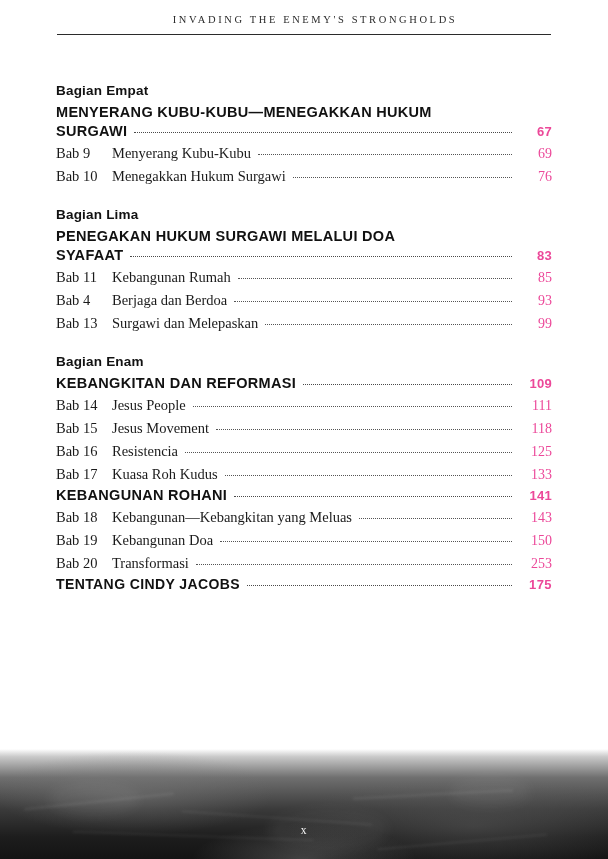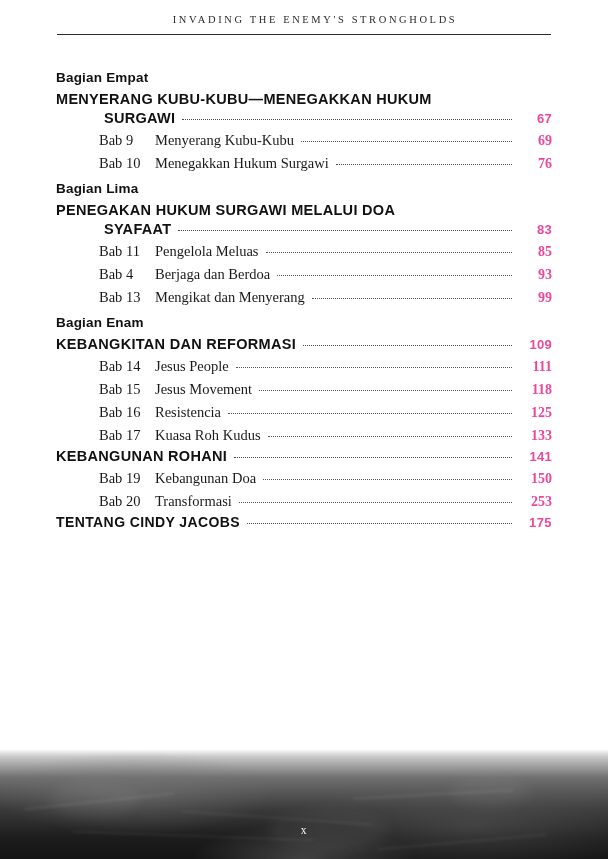--- a/index.html
+++ b/index.html
@@ -48,39 +48,38 @@
 
   .part-block {
     margin-bottom: 4px;
   }
   .part-label {
     font-family: "Liberation Sans", sans-serif;
     font-weight: bold;
     font-size: 13.5px;
     color: #111;
     letter-spacing: 0.2px;
-    margin-top: 9px;
+    margin-top: 22px;
     margin-bottom: 6px;
   }
   .part-title-line {
     display: flex;
     align-items: baseline;
     font-family: "Liberation Sans", sans-serif;
     font-weight: bold;
     font-size: 14.5px;
     letter-spacing: 0.3px;
     color: #111;
     margin-bottom: 3px;
   }
   .part-title-line .txt {
     white-space: nowrap;
   }
   .part-title-line.wrap2 {
     margin-top: 2px;
-    margin-left: 48px;
   }
 
   .dots {
     flex: 1 1 auto;
     margin: 0 6px 0 7px;
     border-bottom: 1.5px dotted #4a4a4a;
     transform: translateY(-3px);
     min-width: 10px;
   }
   .dots.thin {
@@ -102,28 +101,27 @@
     font-family: "Liberation Serif", serif;
     font-size: 14.5px;
     color: #1a1a1a;
     margin: 6px 0 0 0;
     padding-left: 0px;
   }
   .chap-line .chap-no {
     width: 56px;
     flex: 0 0 56px;
     white-space: nowrap;
-    margin-left: 43px;
   }
   .chap-line .chap-title {
     white-space: nowrap;
   }
   .chap-line .pg {
     font-family: "Liberation Serif", serif;
-    font-weight: bold;
+    font-weight: normal;
     font-size: 14px;
   }
 
   .indent-chapters {
     margin-left: 0px;
   }
 
   .about-line {
     display: flex;
     align-items: baseline;
@@ -223,33 +221,33 @@
         <span class="txt">PENEGAKAN HUKUM SURGAWI MELALUI DOA</span>
       </div>
       <div class="part-title-line wrap2">
         <span class="txt">SYAFAAT</span>
         <span class="dots"></span>
         <span class="pg">83</span>
       </div>
       <div class="indent-chapters">
         <div class="chap-line">
           <span class="chap-no">Bab 11</span>
-          <span class="chap-title">Pengelola Meluas</span>
+          <span class="chap-title">Kebangunan Rumah</span>
           <span class="dots thin"></span>
           <span class="pg">85</span>
         </div>
         <div class="chap-line">
           <span class="chap-no">Bab 4</span>
           <span class="chap-title">Berjaga dan Berdoa</span>
           <span class="dots thin"></span>
           <span class="pg">93</span>
         </div>
         <div class="chap-line">
           <span class="chap-no">Bab 13</span>
-          <span class="chap-title">Mengikat dan Menyerang</span>
+          <span class="chap-title">Surgawi dan Melepaskan</span>
           <span class="dots thin"></span>
           <span class="pg">99</span>
         </div>
       </div>
     </div>
 
     <div class="part-block">
       <div class="part-label">Bagian Enam</div>
       <div class="part-title-line">
         <span class="txt">KEBANGKITAN DAN REFORMASI</span>
@@ -284,20 +282,26 @@
       </div>
     </div>
 
     <div class="part-block">
       <div class="part-title-line">
         <span class="txt">KEBANGUNAN ROHANI</span>
         <span class="dots"></span>
         <span class="pg">141</span>
       </div>
       <div class="indent-chapters">
+        <div class="chap-line">
+          <span class="chap-no">Bab  18</span>
+          <span class="chap-title">Kebangunan—Kebangkitan yang Meluas</span>
+          <span class="dots thin"></span>
+          <span class="pg">143</span>
+        </div>
         <div class="chap-line">
           <span class="chap-no">Bab  19</span>
           <span class="chap-title">Kebangunan Doa</span>
           <span class="dots thin"></span>
           <span class="pg">150</span>
         </div>
         <div class="chap-line">
           <span class="chap-no">Bab 20</span>
           <span class="chap-title">Transformasi</span>
           <span class="dots thin"></span>

